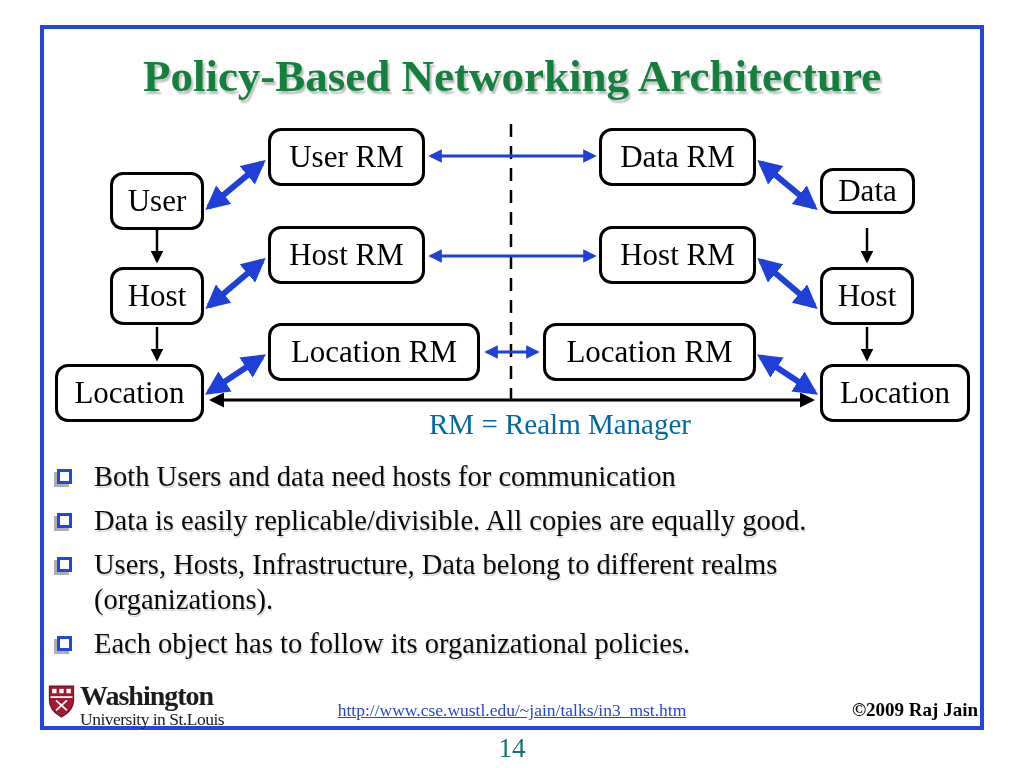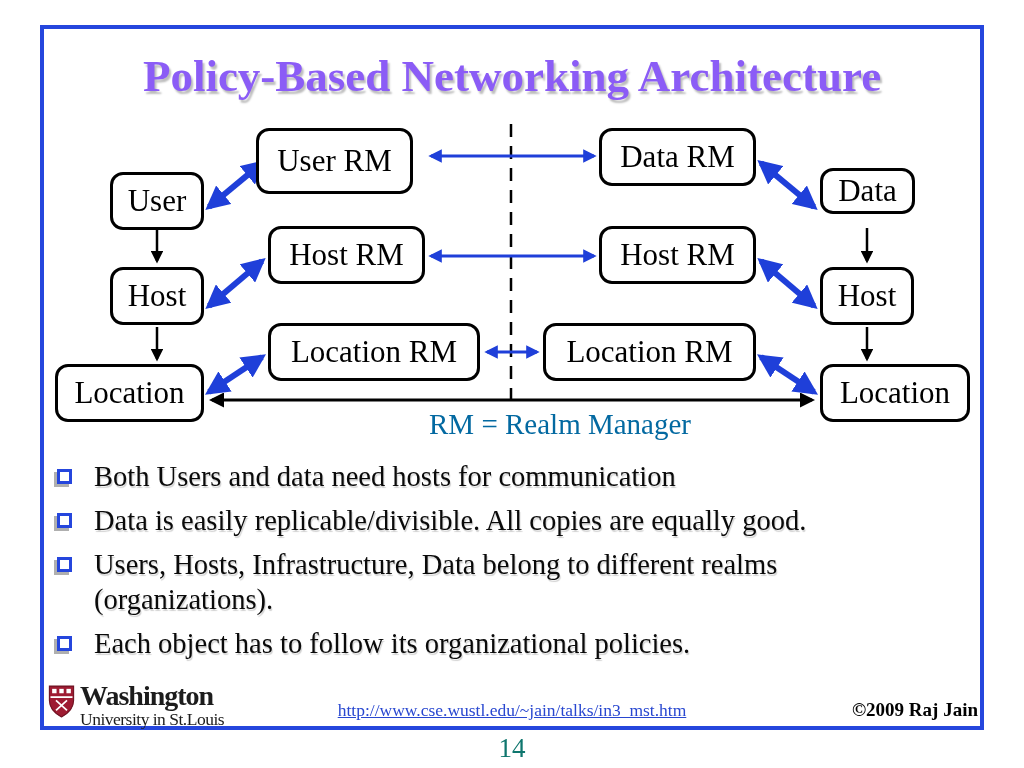--- a/index.html
+++ b/index.html
@@ -1,21 +1,21 @@
 <!DOCTYPE html>
 <html><head>
 <meta charset="utf-8">
 <style>
   html,body{margin:0;padding:0;background:#ffffff;}
   .page{position:relative;width:1024px;height:768px;background:#fff;overflow:hidden;
         font-family:"Liberation Serif","DejaVu Serif",serif;color:#111;}
   .slide-frame{position:absolute;left:40px;top:25px;width:944px;height:705px;
         border:4px solid #2546dd;box-sizing:border-box;background:#fff;}
   .title{position:absolute;left:40px;top:50px;width:944px;margin:0;text-align:center;
-        font-size:45px;font-weight:bold;color:#8b5cf6;letter-spacing:0px;
+        font-size:45px;font-weight:bold;color:#15803d;letter-spacing:0px;
         text-shadow:2px 3px 2px #bdbdbd;font-family:"Liberation Serif","DejaVu Serif",serif;}
   svg.arrows{position:absolute;left:0;top:0;pointer-events:none;}
   .node{position:absolute;box-sizing:border-box;border:3px solid #000;border-radius:13px;
         background:#fff;display:flex;align-items:center;justify-content:center;
         font-size:31px;color:#000;white-space:nowrap;}
   .legend{position:absolute;left:360px;top:408px;width:400px;text-align:center;
         font-size:29px;color:#0369a1;}
   .bullets{position:absolute;left:55px;top:460px;width:905px;}
   .bullet{display:flex;align-items:flex-start;margin-bottom:10px;}
   .bsq{flex:0 0 15px;width:15px;height:15px;margin:9px 22px 0 2px;
@@ -75,21 +75,21 @@
     <path d="M 867,228 L 867,261" stroke="#000" stroke-width="2.5" fill="none" marker-end="url(#ak)"></path>
     <path d="M 867,327 L 867,359" stroke="#000" stroke-width="2.5" fill="none" marker-end="url(#ak)"></path>
 
     <path d="M 212,400 L 812,400" stroke="#000" stroke-width="3" fill="none" marker-start="url(#ak)" marker-end="url(#ak)"></path>
   </svg>
 
   <div class="node" style="left:110px;top:172px;width:94px;height:58px;">User</div>
   <div class="node" style="left:110px;top:267px;width:94px;height:58px;">Host</div>
   <div class="node" style="left:55px;top:364px;width:149px;height:58px;">Location</div>
 
-  <div class="node" style="left:256px;top:128px;width:157px;height:66px;">User RM</div>
+  <div class="node" style="left:268px;top:128px;width:157px;height:58px;">User RM</div>
   <div class="node" style="left:268px;top:226px;width:157px;height:58px;">Host RM</div>
   <div class="node" style="left:268px;top:323px;width:212px;height:58px;">Location RM</div>
 
   <div class="node" style="left:599px;top:128px;width:157px;height:58px;">Data RM</div>
   <div class="node" style="left:599px;top:226px;width:157px;height:58px;">Host RM</div>
   <div class="node" style="left:543px;top:323px;width:213px;height:58px;">Location RM</div>
 
   <div class="node" style="left:820px;top:168px;width:95px;height:46px;">Data</div>
   <div class="node" style="left:820px;top:267px;width:94px;height:58px;">Host</div>
   <div class="node" style="left:820px;top:364px;width:150px;height:58px;">Location</div>

